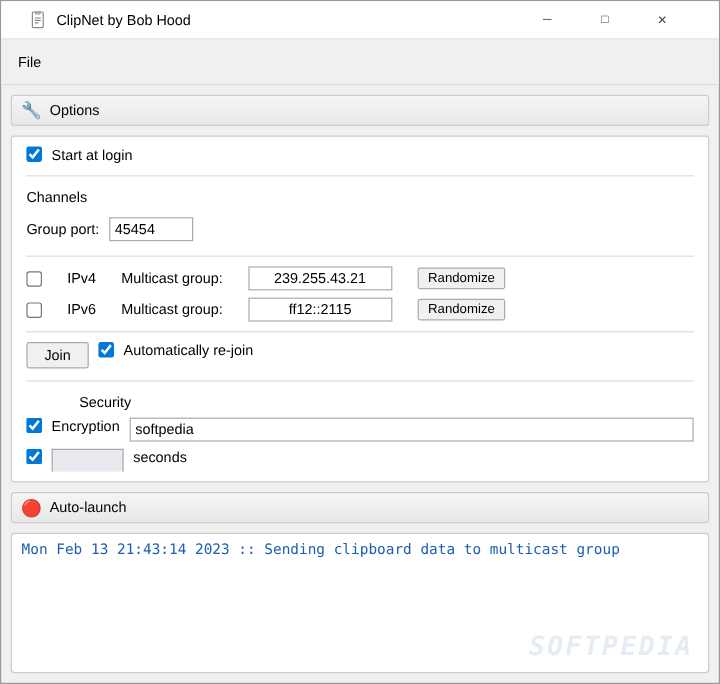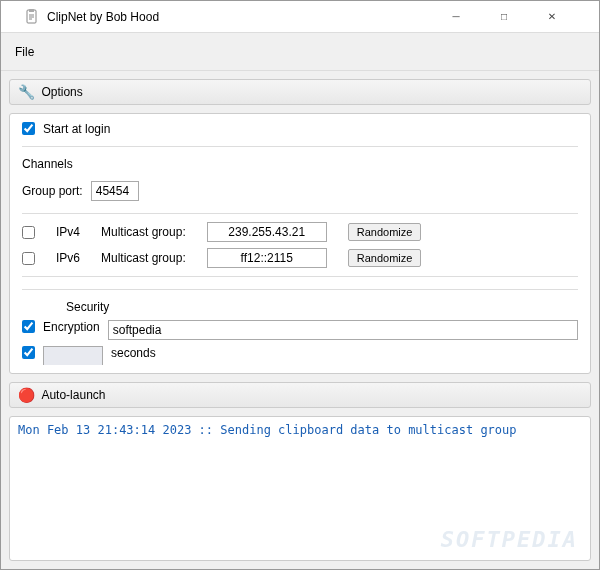--- a/index.html
+++ b/index.html
@@ -124,21 +124,21 @@
     .group-port-row {
       display: flex;
       align-items: center;
       gap: 8px;
       padding: 4px 0;
     }
     .port-input {
       border: 1px solid #aaa;
       padding: 2px 4px;
       font-size: 12px;
-      width: 48px;
+      width: 70px;
       background: #fff;
     }
     .divider {
       border: none;
       border-top: 1px solid #ddd;
       margin: 2px 0;
     }
     .ip-row {
       display: flex;
       align-items: center;
@@ -287,20 +287,25 @@
         <div class="ip-row">
           <input type="checkbox" class="checkbox-input" style="">
           <span class="label">IPv6</span>
           <span class="label">Multicast group:</span>
           <input type="text" class="ip-input" value="ff12::2115" style="">
           <button class="randomize-btn">Randomize</button>
         </div>
 
         <hr class="divider">
 
+        <div class="row">
+          <button class="join-btn">Join</button>
+          <input type="checkbox" class="checkbox-input" checked="" style="">
+          <span class="label">Automatically re-join</span>
+        </div>
       </div>
 
       <hr class="divider">
 
       <div class="security-group">
         <span class="security-label">Security</span>
 
         <div class="row">
           <input type="checkbox" class="checkbox-input" checked="" style="">
           <span class="label">Encryption</span>

